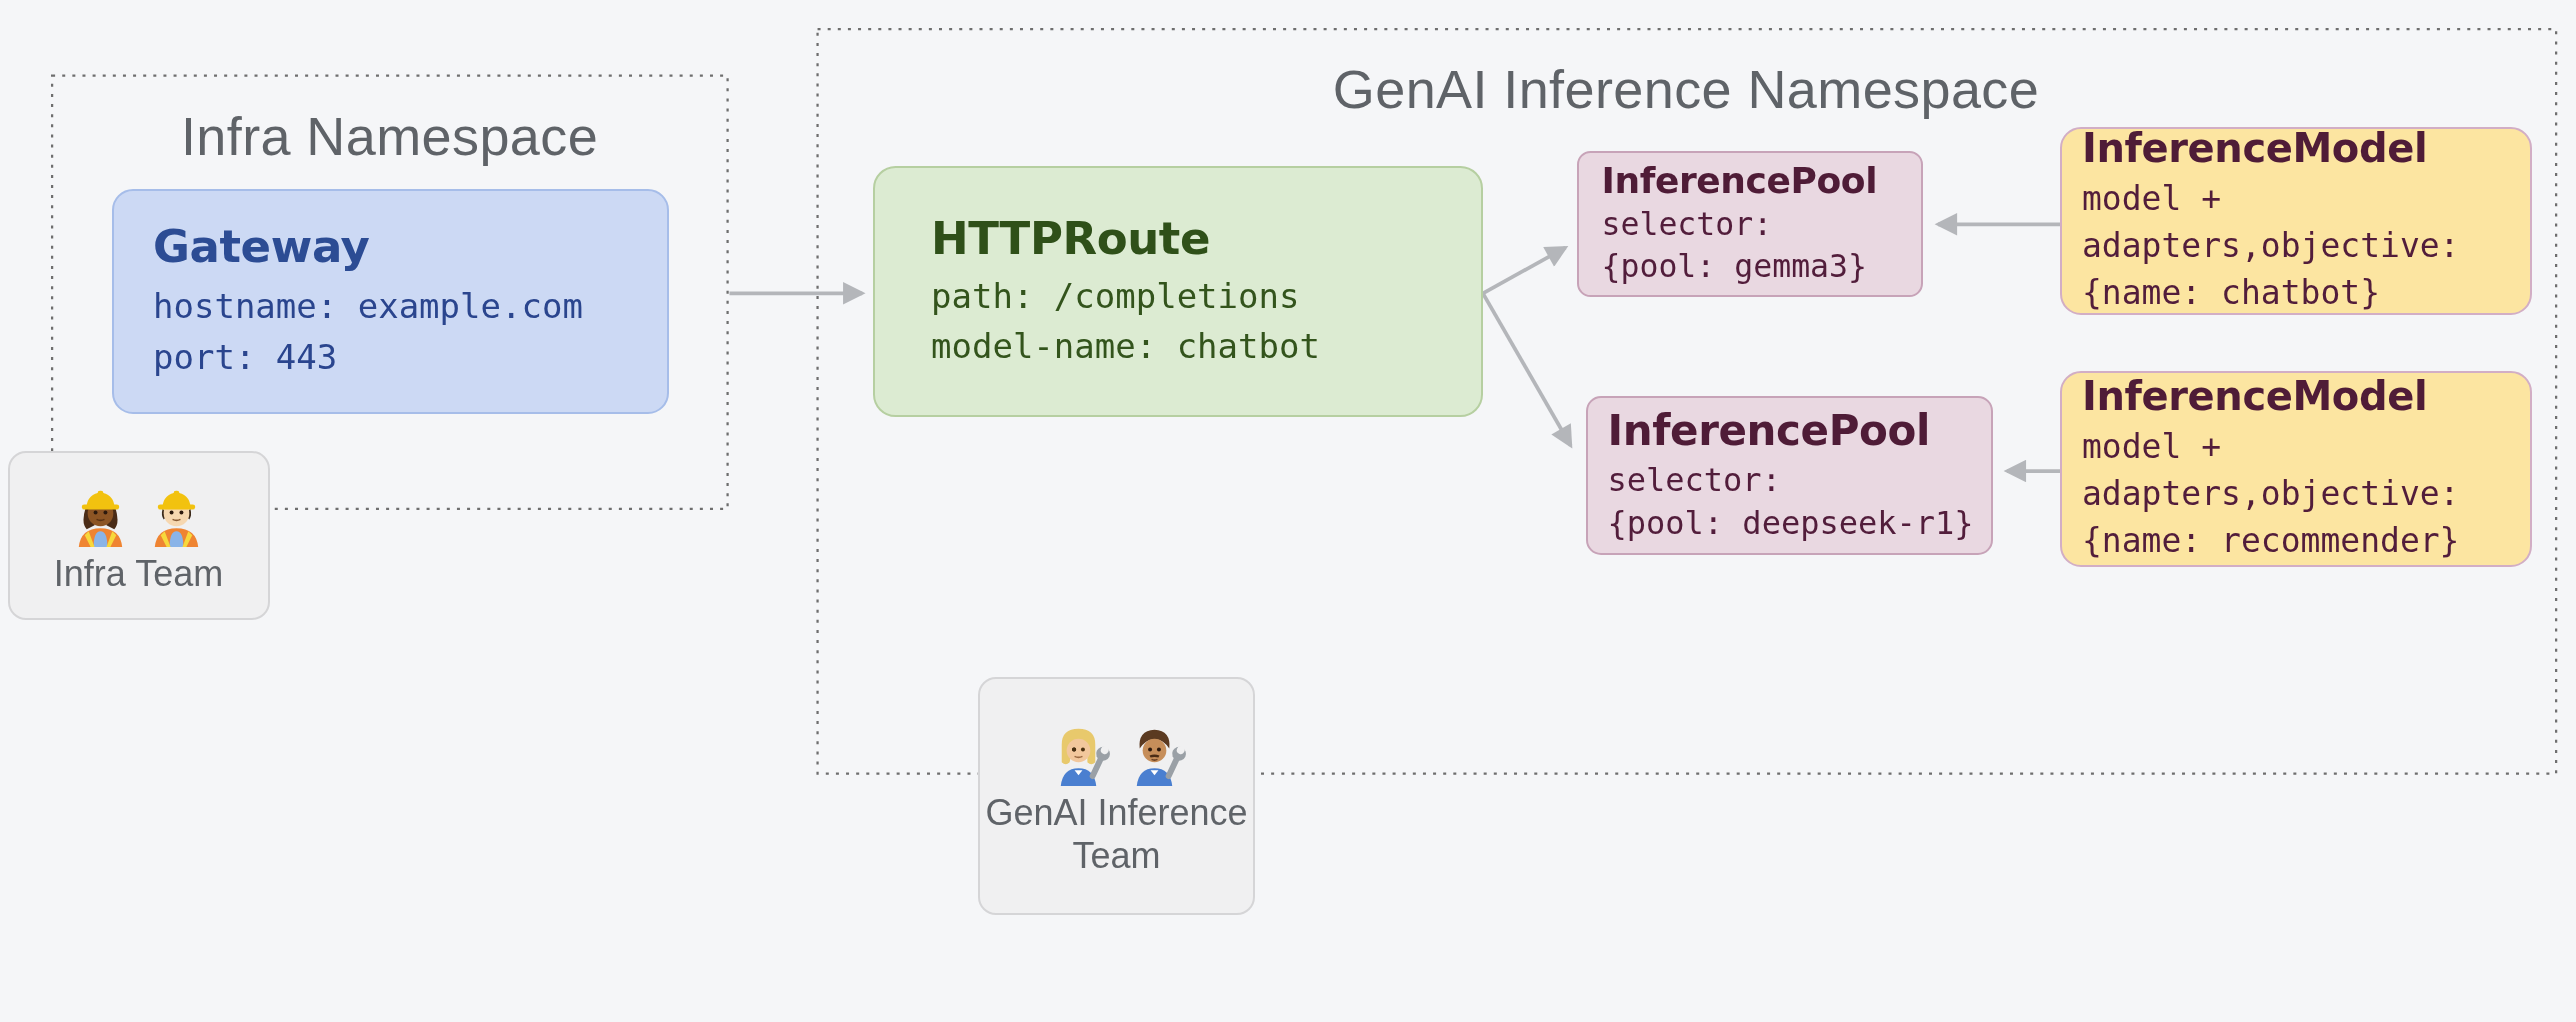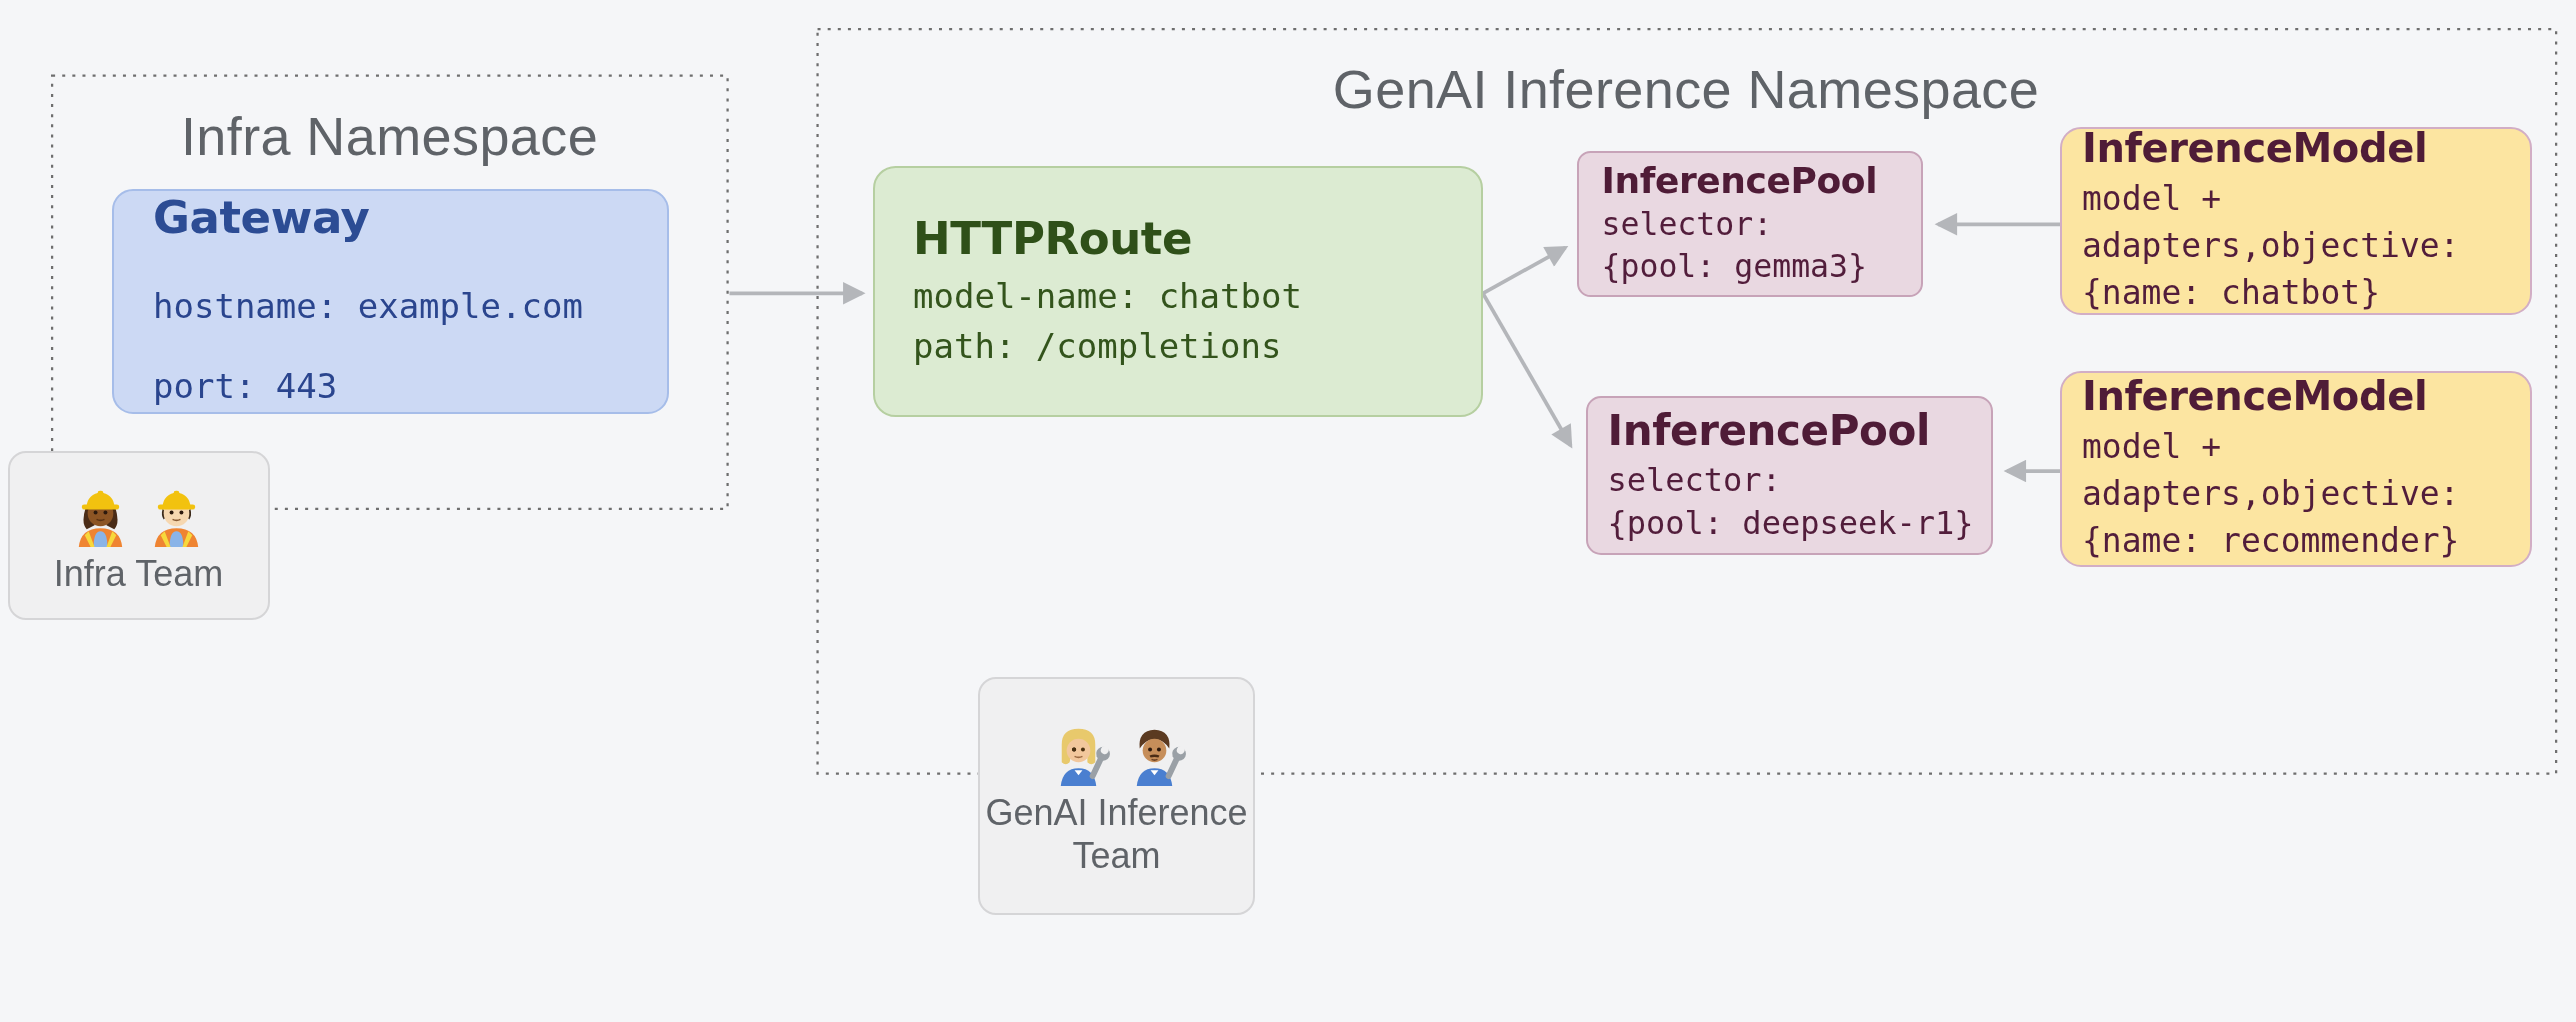--- a/index.html
+++ b/index.html
@@ -10,26 +10,26 @@
   .ns-title{position:absolute;font-size:54px;color:#5f6368;text-align:center;letter-spacing:0.4px;}
   .ns-title.infra{left:51px;top:105px;width:677px;}
   .ns-title.genai{left:816px;top:58px;width:1740px;}
 
   .box{position:absolute;box-sizing:border-box;border:2.2px solid;display:flex;
        flex-direction:column;justify-content:center;}
   .box .title{font-family:"DejaVu Sans",sans-serif;font-weight:bold;letter-spacing:-0.4px;}
   .box .code{font-family:"DejaVu Sans Mono",monospace;white-space:pre;}
 
   .gateway{left:112px;top:189px;width:557px;height:225px;background:#ccd9f4;
-           border-color:#a6bde9;border-radius:21px;padding:0 39px;justify-content:space-between;}
+           border-color:#a6bde9;border-radius:21px;padding:0 39px;}
   .gateway .title{font-size:45px;color:#2c4c94;margin-bottom:7.5px;}
   .gateway .code{font-size:34px;line-height:1.5;color:#2a458e;}
 
   .httproute{left:873px;top:166px;width:610px;height:251px;background:#dcebd2;
-             border-color:#b6cfa1;border-radius:22.5px;padding:0 38px;}
+             border-color:#b6cfa1;border-radius:22.5px;padding:0 56px;}
   .httproute .title{font-size:45px;color:#2f5019;margin-bottom:6px;}
   .httproute .code{font-size:34px;line-height:1.48;color:#33541c;}
 
   .pool,.model{color:#521d3b;}
   .pool{background:#e9d8e1;border-color:#c7a3b8;}
   .pool .title,.model .title{color:#4f1c37;}
   .pool-1{left:1577px;top:151px;width:346px;height:146px;border-radius:13.5px;padding:0 22.5px;}
   .pool-1 .title{font-size:36px;margin-bottom:3px;}
   .pool-1 .code{font-size:31.5px;line-height:1.32;}
   .pool-2{left:1586px;top:396px;width:407px;height:159px;border-radius:15px;padding:0 19.5px;}
@@ -81,22 +81,22 @@
 
   <div class="box gateway">
     <div class="title">Gateway</div>
 
     <div class="code">hostname: example.com</div>
     <div class="code">port: 443</div>
   </div>
 
   <div class="box httproute">
     <div class="title">HTTPRoute</div>
+    <div class="code">path: /completions</div>
     <div class="code">model-name: chatbot</div>
-    <div class="code">path: /completions</div>
   </div>
 
   <div class="box pool pool-1">
     <div class="title">InferencePool</div>
     <div class="code">selector:</div>
     <div class="code">{pool: gemma3}</div>
   </div>
 
   <div class="box pool pool-2">
     <div class="title">InferencePool</div>

